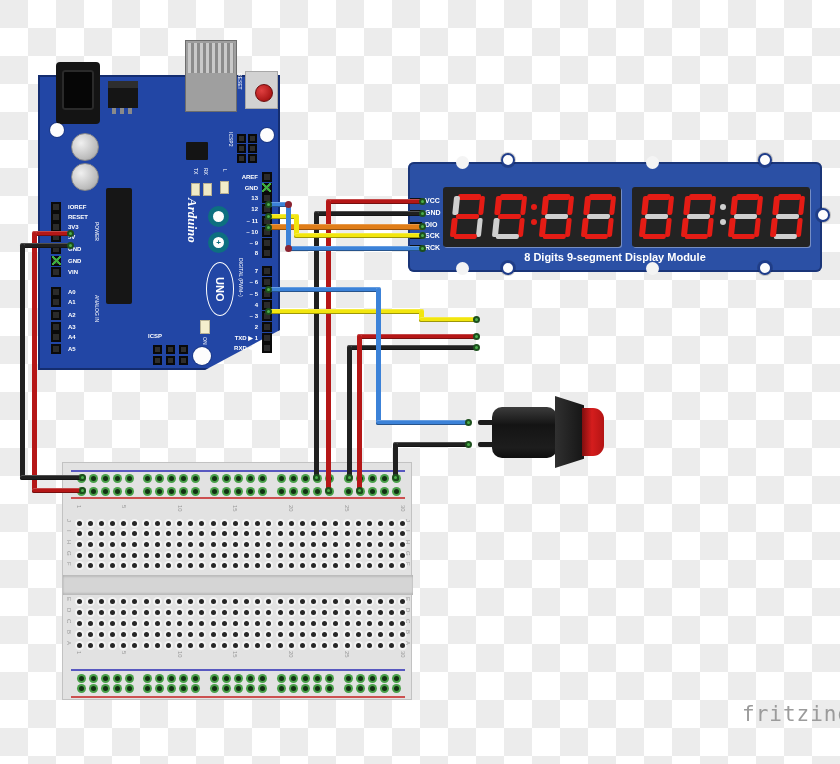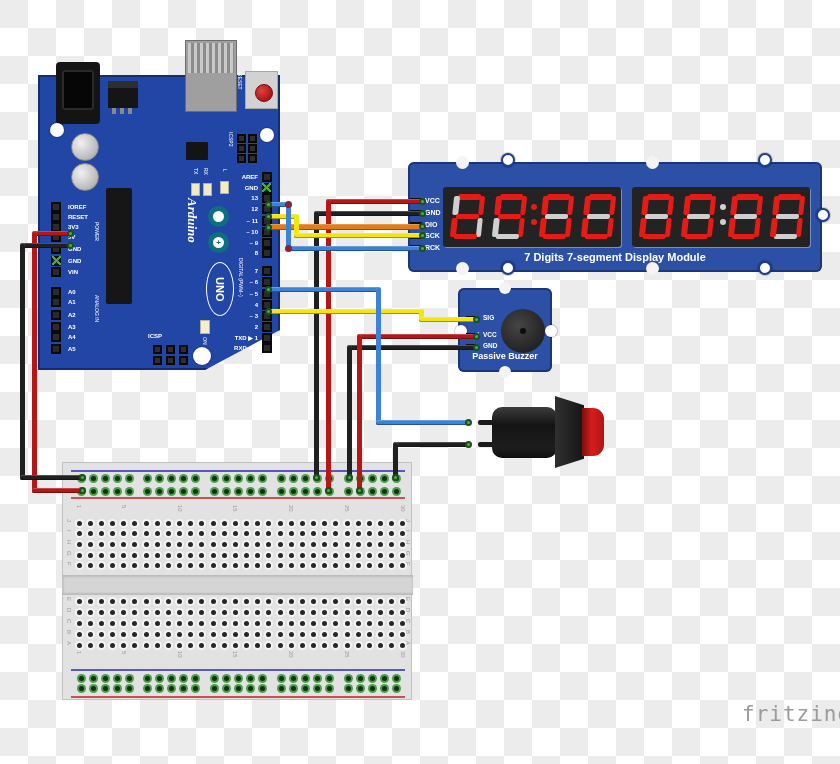--- a/index.html
+++ b/index.html
@@ -239,39 +239,21 @@
           <div class="seg" style="left: 26.5px; top: 3px; width: 5.5px; height: 19px; background: rgb(229, 28, 21);"></div>
           <div class="seg" style="left: 26.5px; top: 25px; width: 5.5px; height: 19px; background: rgb(229, 28, 21);"></div>
           <div class="seg" style="left: 5px; top: 40.5px; width: 23px; height: 5.5px; background: rgb(207, 207, 207);"></div>
           <div class="seg" style="left: 1px; top: 25px; width: 5.5px; height: 19px; background: rgb(229, 28, 21);"></div>
           <div class="seg" style="left: 1px; top: 3px; width: 5.5px; height: 19px; background: rgb(229, 28, 21);"></div>
           <div class="seg" style="left: 5px; top: 20.5px; width: 23px; height: 5.5px; background: rgb(207, 207, 207);"></div>
         </div>
         <div class="abs" style="left: 88px; top: 17px; width: 6px; height: 6px; border-radius: 50%; background: rgb(207, 207, 207);"></div>
         <div class="abs" style="left: 88px; top: 32px; width: 6px; height: 6px; border-radius: 50%; background: rgb(207, 207, 207);"></div>
       </div>
-      <div class="lbl" style="left: 0px; top: 90px; width: 414px; text-align: center; font-size: 11px; font-weight: bold; color: rgb(255, 255, 255);">7 Digits 7-segment Display Module</div>
-    </div>
-  <div id="buzzer" class="abs" style="left:458px;top:288px;width:94px;height:84px;">
-      <div class="abs" style="left: 0px; top: 0px; width: 94px; height: 84px; background: rgb(43, 80, 165); border-radius: 6px; box-shadow: rgba(15, 35, 90, 0.6) 0px 0px 0px 2px inset;"></div>
-      <div class="abs" style="left: 41px; top: -6px; width: 12px; height: 12px; border-radius: 50%; background: rgb(244, 244, 244);"></div>
-      <div class="abs" style="left: 41px; top: 78px; width: 12px; height: 12px; border-radius: 50%; background: rgb(244, 244, 244);"></div>
-      <div class="hole-w" style="left: -3px; top: 37px; width: 12px; height: 12px;"></div>
-      <div class="hole-w" style="left: 87px; top: 37px; width: 12px; height: 12px;"></div>
-      <div class="abs" style="left: 43px; top: 21px; width: 44px; height: 44px; border-radius: 50%; background: radial-gradient(circle at 40% 38%, rgb(69, 69, 69), rgb(35, 35, 35) 70%, rgb(26, 26, 26));">
-        <div class="abs" style="left: 19px; top: 19px; width: 6px; height: 6px; border-radius: 50%; background: rgb(12, 12, 12);"></div>
-      </div>
-      <div class="abs" style="left: 8px; top: 28px; width: 10px; height: 6px; background: rgb(16, 16, 16);"></div>
-      <div class="lbl" style="left: 25px; top: 27px; font-size: 6.5px; font-weight: bold; color: rgb(255, 255, 255);">SIG</div>
-      <div class="abs" style="left: 8px; top: 45px; width: 10px; height: 6px; background: rgb(16, 16, 16);"></div>
-      <div class="lbl" style="left: 25px; top: 44px; font-size: 6.5px; font-weight: bold; color: rgb(255, 255, 255);">VCC</div>
-      <div class="abs" style="left: 8px; top: 56px; width: 10px; height: 6px; background: rgb(16, 16, 16);"></div>
-      <div class="lbl" style="left: 25px; top: 55px; font-size: 6.5px; font-weight: bold; color: rgb(255, 255, 255);">GND</div>
-      <div class="lbl" style="left: 19px; top: 44px; font-size: 5px; color: rgb(255, 255, 255);">1</div>
-      <div class="lbl" style="left: 0px; top: 64px; width: 94px; text-align: center; font-size: 9px; font-weight: bold; color: rgb(255, 255, 255);">Passive Buzzer</div>
+      <div class="lbl" style="left: 0px; top: 90px; width: 414px; text-align: center; font-size: 11px; font-weight: bold; color: rgb(255, 255, 255);">8 Digits 9-segment Display Module</div>
     </div>
   <div id="pushbutton" class="abs" style="left:478px;top:396px;width:127px;height:72px;">
       <div class="abs" style="left: 0px; top: 24px; width: 20px; height: 5px; background: rgb(27, 27, 27); border-radius: 2px;"></div>
       <div class="abs" style="left: 0px; top: 46px; width: 20px; height: 5px; background: rgb(27, 27, 27); border-radius: 2px;"></div>
       <div class="abs" style="left: 14px; top: 11px; width: 65px; height: 51px; border-radius: 10px; background: linear-gradient(rgb(60, 60, 60), rgb(20, 20, 20) 35%, rgb(29, 29, 29) 80%, rgb(14, 14, 14));"></div>
       <div class="abs" style="left: 77px; top: 0px; width: 29px; height: 72px; clip-path: polygon(0px 0px, 100% 13%, 100% 87%, 0px 100%); background: linear-gradient(90deg, rgb(48, 48, 48), rgb(21, 21, 21));"></div>
       <div class="abs" style="left: 104px; top: 12px; width: 22px; height: 48px; border-radius: 0px 11px 11px 0px; background: linear-gradient(90deg, rgb(126, 14, 14), rgb(213, 29, 29) 45%, rgb(179, 20, 20));"></div>
     </div>
   <div id="breadboard" class="abs" style="left:62px;top:462px;width:350px;height:238px;background:#e2e2e2;border:1px solid #c2c2c2;box-sizing:border-box;">
       <div class="abs" style="left: 8px; top: 7px; width: 334px; height: 2px; background: rgb(88, 88, 192);"></div>

